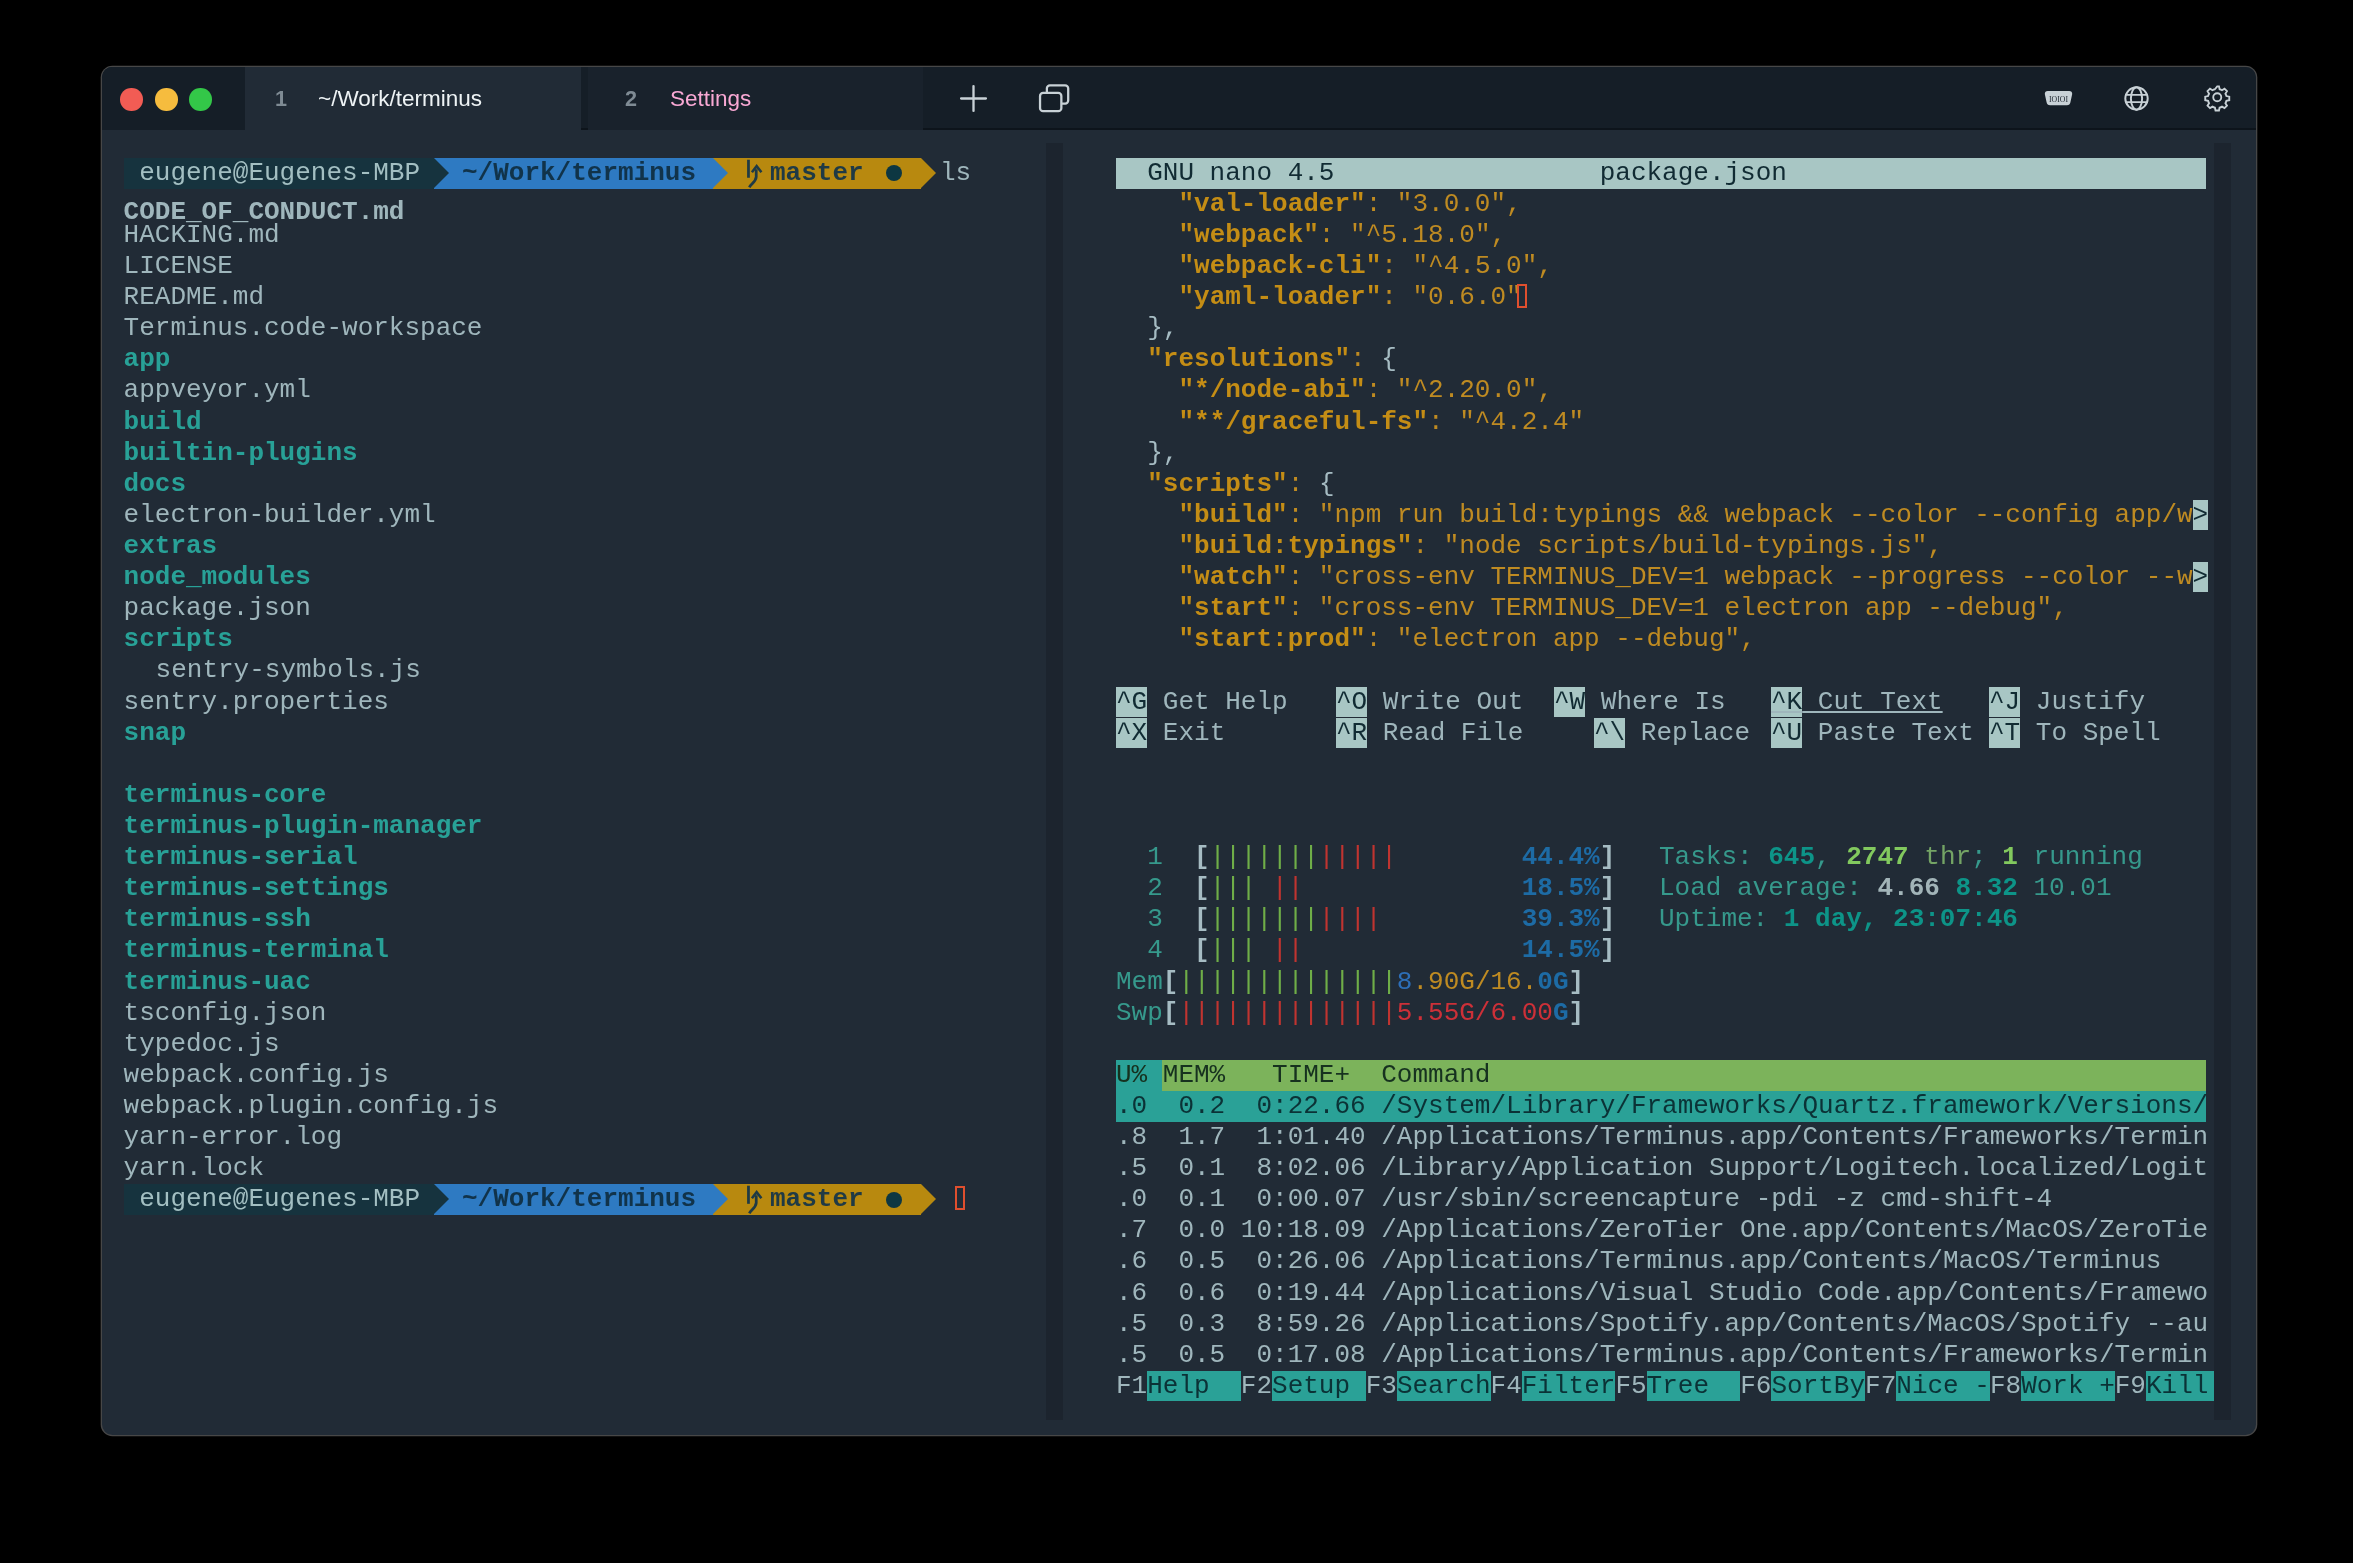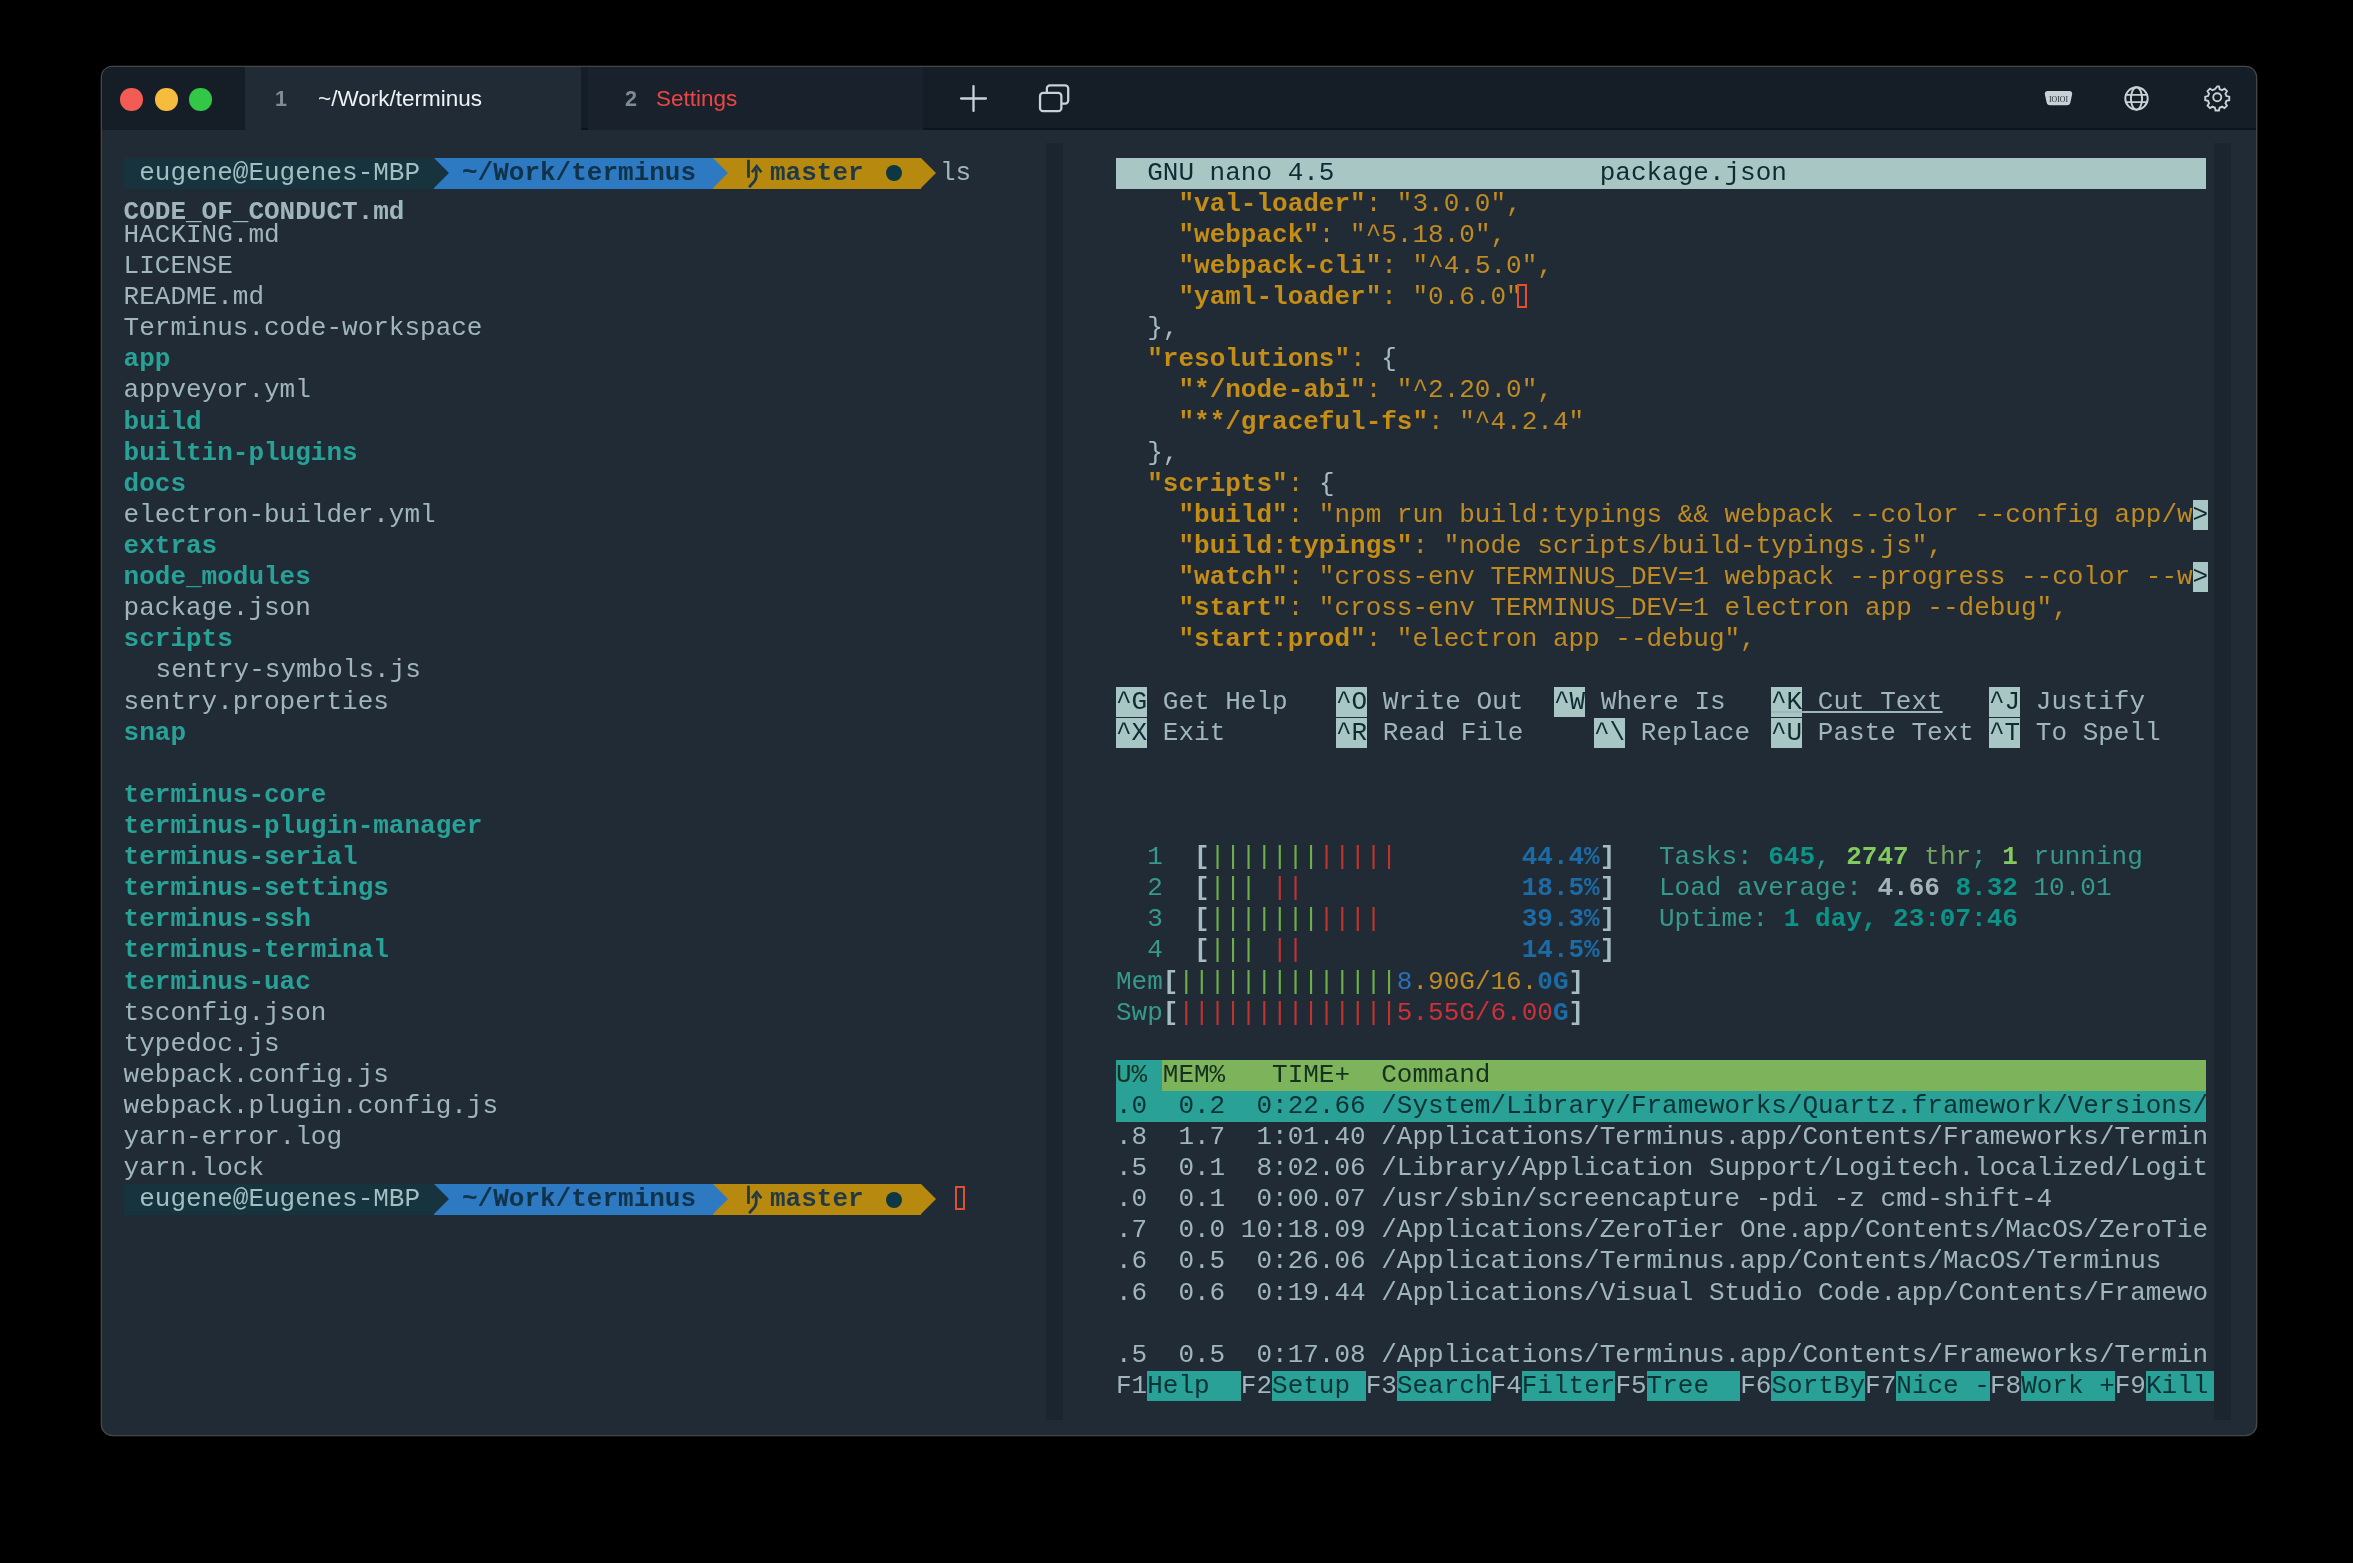--- a/index.html
+++ b/index.html
@@ -10,21 +10,21 @@
 
 #lights { position:absolute; left:0; top:0; width:143px; height:63px; background:#151e27; }
 #lights i { position:absolute; top:21px; width:22.5px; height:22.5px; border-radius:50%; display:block; }
 #lights i:nth-child(1) { left:18px; }
 #lights i:nth-child(2) { left:53px; }
 #lights i:nth-child(3) { left:87px; }
 #tab1 { position:absolute; left:143px; top:0; width:336px; height:64px; background:#212b36; z-index:2; }
 #tab2 { position:absolute; left:486px; top:0; width:335px; height:63px; background:#19222c; }
 .tnum { position:absolute; left:30px; top:50%; transform:translateY(-50%); font:700 21.6px "Liberation Sans",sans-serif; color:#7f8b94; }
 .ttitle { position:absolute; left:73px; top:50%; transform:translateY(-50%); font:22.5px "Liberation Sans",sans-serif; color:#eef3f5; }
-.ttitle2 { position:absolute; left:68px; top:50%; transform:translateY(-50%); font:22.5px "Liberation Sans",sans-serif; color:#ef4444; }
+.ttitle2 { position:absolute; left:82px; top:50%; transform:translateY(-50%); font:22.5px "Liberation Sans",sans-serif; color:#f9a8d4; }
 #plus { position:absolute; left:856px; top:16.4px; }
 #split { position:absolute; left:935px; top:16.4px; }
 #serial { position:absolute; left:1941px; top:22.5px; }
 #globe { position:absolute; left:2020px; top:17.3px; }
 #gear { position:absolute; left:2101px; top:16.4px; }
 .t { position:absolute; margin:0; font:26px/31px "Liberation Mono",monospace; color:#9fb6bc; white-space:pre; }
 .t span { vertical-align:top; }
 .dir { color:#28a197; font-weight:700; }
 .amb { color:#bf8b22; }
 .ambb { color:#c48d15; font-weight:700; }
@@ -200,17 +200,18 @@
 <div style="position:absolute;left:1014px;top:993px;width:46px;height:31px;background:#2aa197"></div>
 <pre class="t" style="left:1014px;top:993px;color:#16311f;">U% MEM%   TIME+  Command</pre>
 <div style="position:absolute;left:1014px;top:1024px;width:1090px;height:31px;background:#2aa197"></div>
 <pre class="t" style="left:1014px;top:1024px;color:#0b3236">.0  0.2  0:22.66 /System/Library/Frameworks/Quartz.framework/Versions/</pre>
 <pre class="t" style="left:1014px;top:1055px;">.8  1.7  1:01.40 /Applications/Terminus.app/Contents/Frameworks/Termin</pre>
 <pre class="t" style="left:1014px;top:1086px;">.5  0.1  8:02.06 /Library/Application Support/Logitech.localized/Logit</pre>
 <pre class="t" style="left:1014px;top:1117px;">.0  0.1  0:00.07 /usr/sbin/screencapture -pdi -z cmd-shift-4</pre>
 <pre class="t" style="left:1014px;top:1148px;">.7  0.0 10:18.09 /Applications/ZeroTier One.app/Contents/MacOS/ZeroTie</pre>
 <pre class="t" style="left:1014px;top:1179px;">.6  0.5  0:26.06 /Applications/Terminus.app/Contents/MacOS/Terminus</pre>
 <pre class="t" style="left:1014px;top:1211px;">.6  0.6  0:19.44 /Applications/Visual Studio Code.app/Contents/Framewo</pre>
+<pre class="t" style="left:1014px;top:1242px;">.5  0.3  8:59.26 /Applications/Spotify.app/Contents/MacOS/Spotify --au</pre>
 <pre class="t" style="left:1014px;top:1273px;">.5  0.5  0:17.08 /Applications/Terminus.app/Contents/Frameworks/Termin</pre>
 <pre class="t" style="left:1014px;top:1304px;">F1<span class="fsel">Help  </span>F2<span class="fsel">Setup </span>F3<span class="fsel">Search</span>F4<span class="fsel">Filter</span>F5<span class="fsel">Tree  </span>F6<span class="fsel">SortBy</span>F7<span class="fsel">Nice -</span>F8<span class="fsel">Work +</span>F9<span class="fsel">Kill </span></pre>
 <div style="position:absolute;left:944px;top:76px;width:17.3px;height:1277px;background:#1c242e"></div>
 <div style="position:absolute;left:2112px;top:76px;width:17.3px;height:1277px;background:#1c242e"></div>
 </div>
 
 </body></html>

